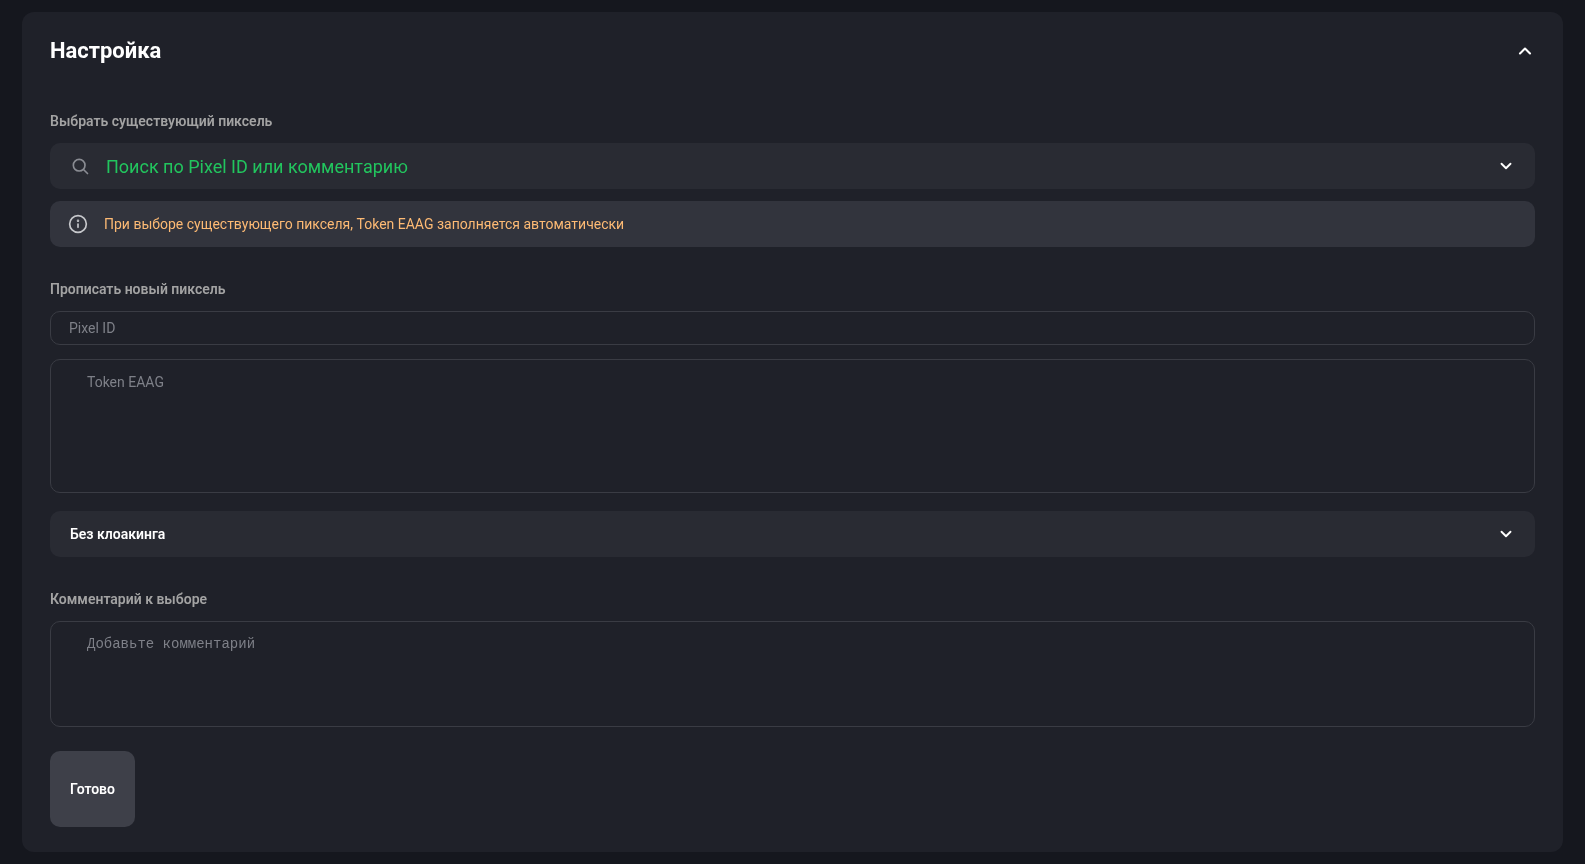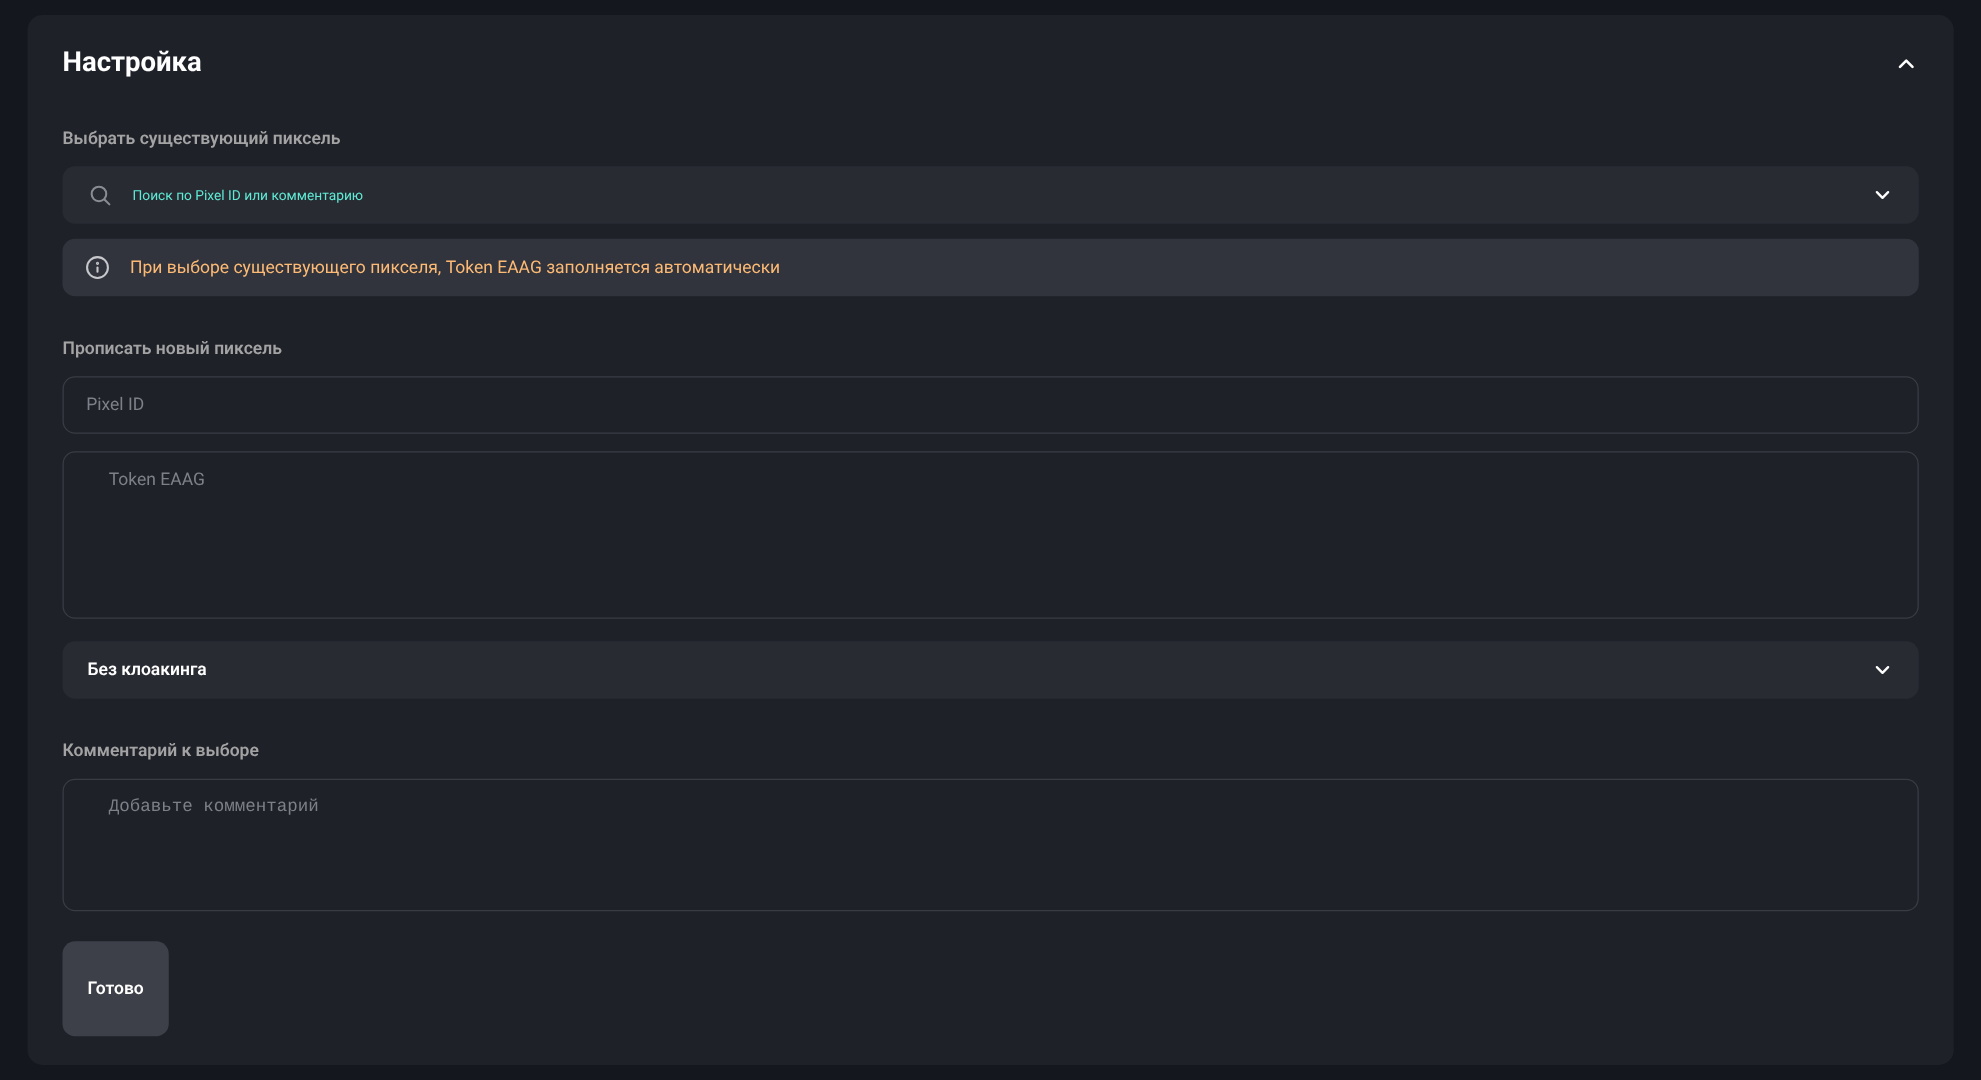--- a/index.html
+++ b/index.html
@@ -15,21 +15,21 @@
       border-radius: 12px;
       padding: 26px 28px 28px 28px;
       width: 100%;
       height: 100%;
       position: relative;
     }
     .panel-header {
       display: flex;
       justify-content: space-between;
       align-items: center;
-      margin-bottom: 40px;
+      margin-bottom: 50px;
     }
     .panel-title {
       color: #ffffff;
       font-size: 22px;
       font-weight: 700;
     }
     .collapse-icon {
       color: #ffffff;
       width: 20px;
       height: 20px;
@@ -51,22 +51,22 @@
       padding: 0 20px;
       gap: 16px;
       cursor: pointer;
       margin-bottom: 12px;
     }
     .select-wrap .search-ic {
       color: #8a8c93;
       flex-shrink: 0;
     }
     .select-wrap .placeholder {
-      color: #5eead4;
-      font-size: 11px;
+      color: #22c55e;
+      font-size: 18px;
       flex: 1;
     }
     .select-wrap .chev {
       color: #ffffff;
       flex-shrink: 0;
     }
     .info-banner {
       background: #32343d;
       border-radius: 10px;
       height: 46px;
@@ -76,21 +76,21 @@
       gap: 16px;
       margin-bottom: 34px;
     }
     .info-banner .info-ic { color: #c7c8cc; flex-shrink:0; }
     .info-banner .info-text { color: #fdba74; font-size: 14px; }
     .text-input {
       width: 100%;
       background: #1f2129;
       border: 1px solid #3a3c44;
       border-radius: 10px;
-      height: 46px;
+      height: 34px;
       padding: 0 18px;
       color: #ffffff;
       font-size: 14px;
       outline: none;
       margin-bottom: 14px;
       font-family: inherit;
     }
     .text-input::placeholder { color: #7e8088; }
     .text-area {
       width: 100%;

